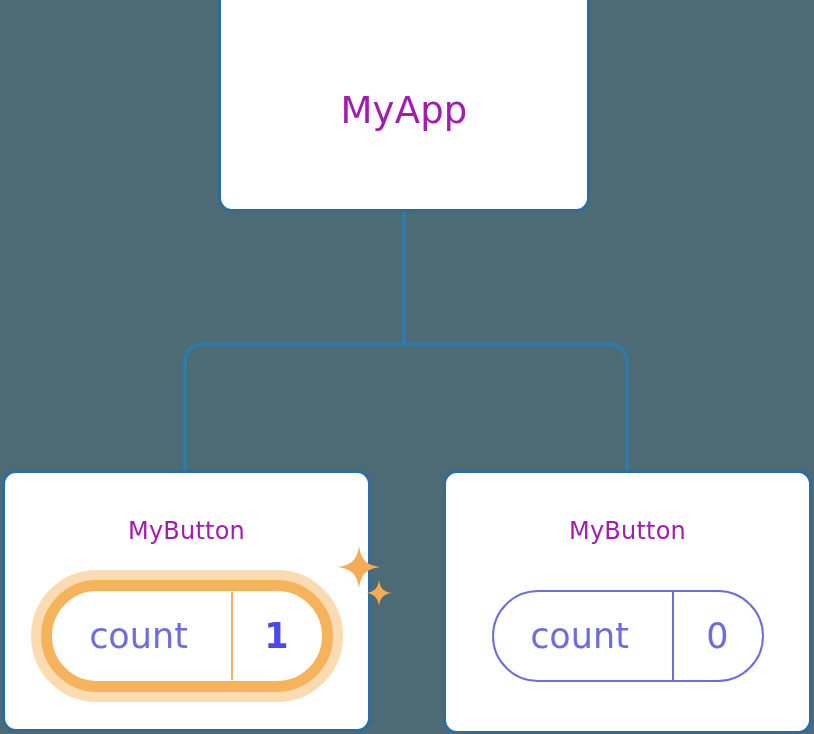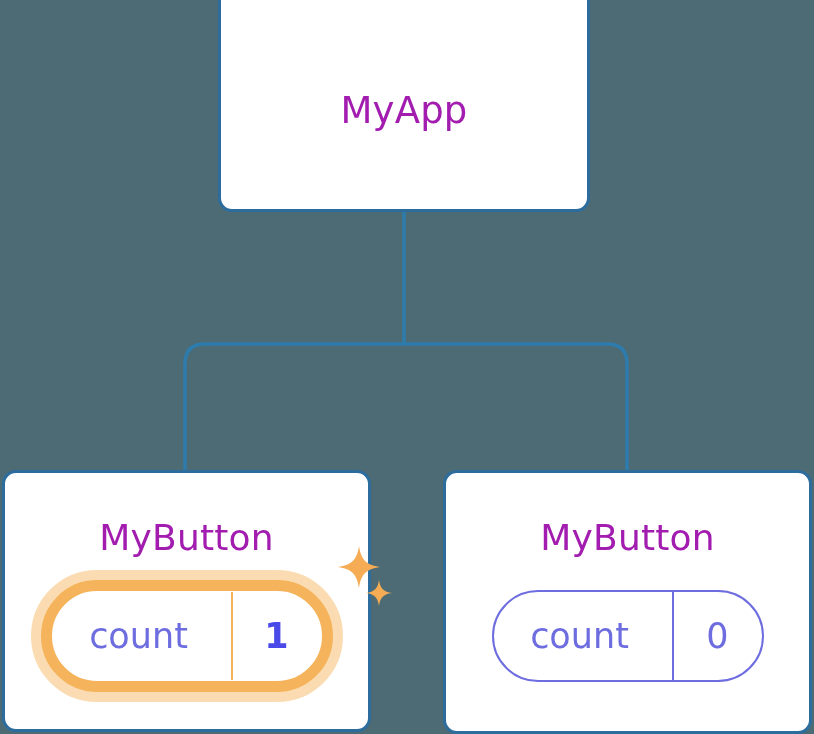--- a/index.html
+++ b/index.html
@@ -79,21 +79,21 @@
   }
 
   .card-root .card-title {
     top: 112px;
     font-size: 37px;
   }
 
   .card-left .card-title,
   .card-right .card-title {
     top: 44px;
-    font-size: 36px;
+    font-size: 24px;
   }
 
   
   .pill-wrap {
     position: absolute;
     left: 0;
     width: 100%;
     display: flex;
     justify-content: center;
     top: 117px;

